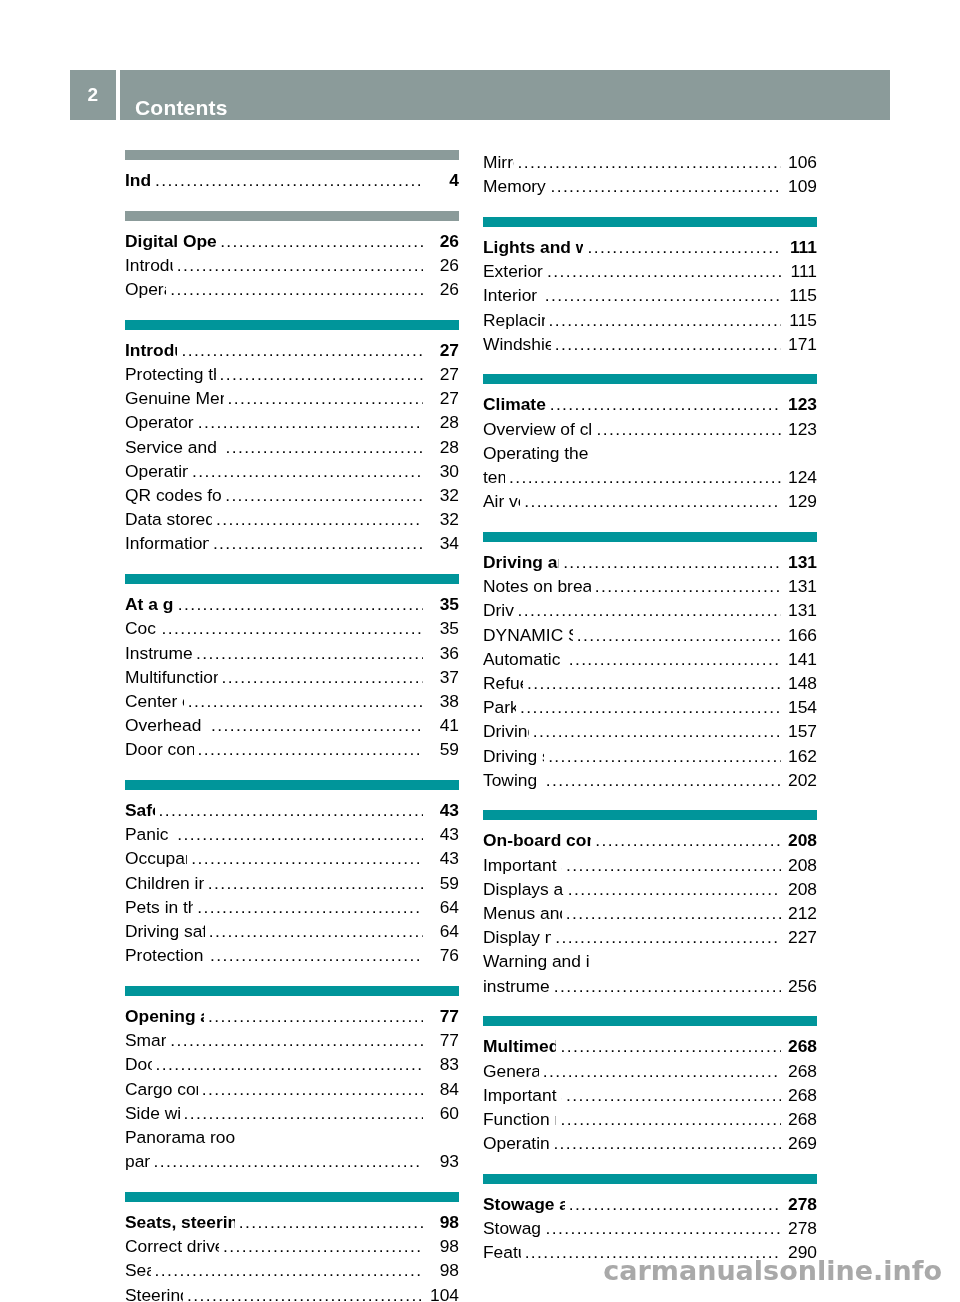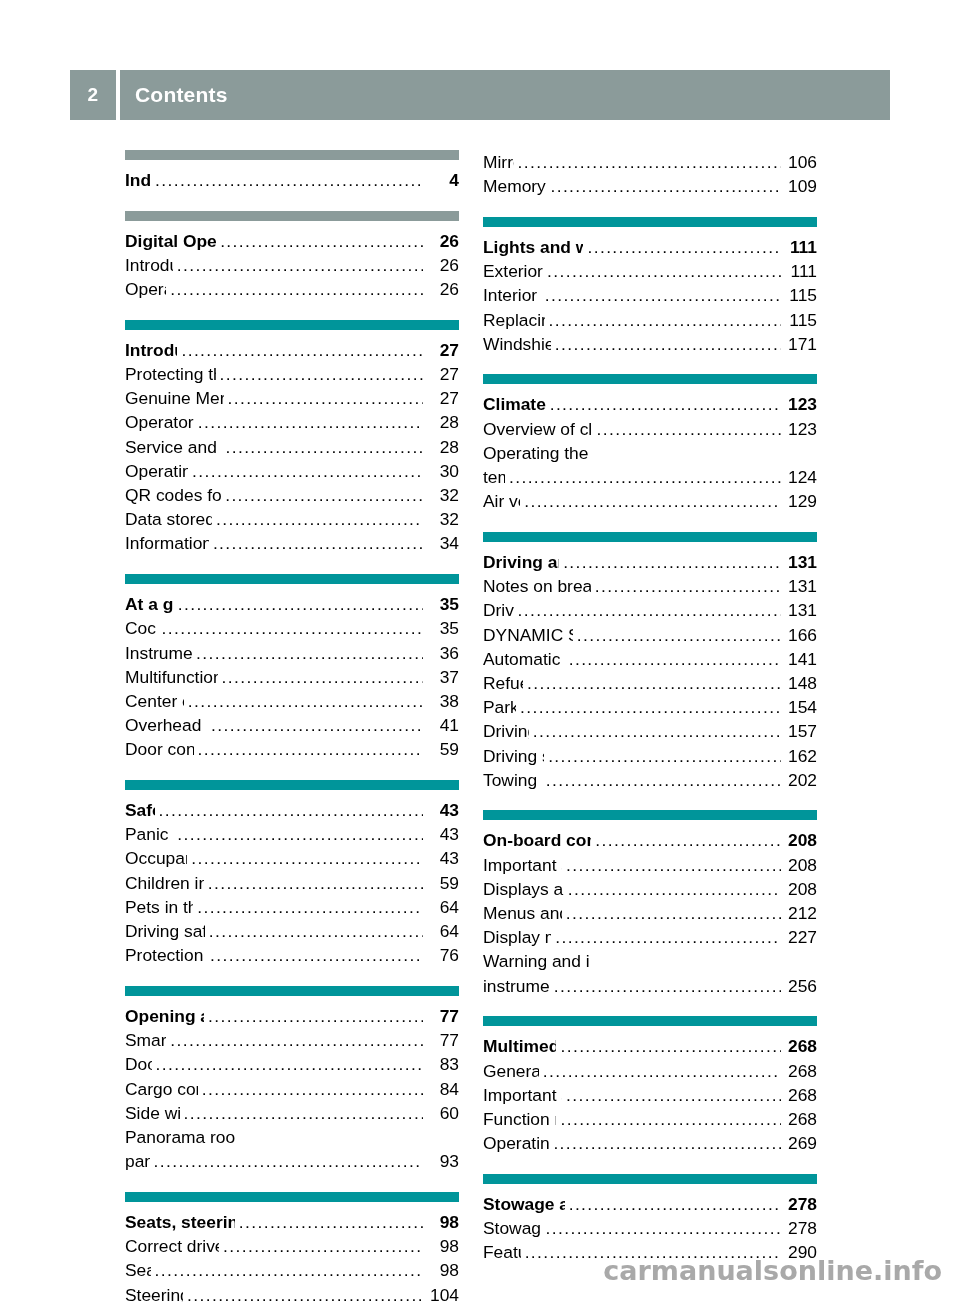--- a/index.html
+++ b/index.html
@@ -39,21 +39,21 @@
     letter-spacing: 0.5px;
   }
   .hdr-gap {
     width: 4px;
     background: #ffffff;
   }
   .hdr-title-bar {
     flex: 1 1 auto;
     background: #8b9b9a;
     display: flex;
-    align-items: center;
+    align-items: flex-end;
     padding-left: 15px;
     box-sizing: border-box;
   }
   .hdr-title-bar span {
     color: #ffffff;
     font-size: 21px;
     font-weight: bold;
     letter-spacing: 0.2px;
   }
 

